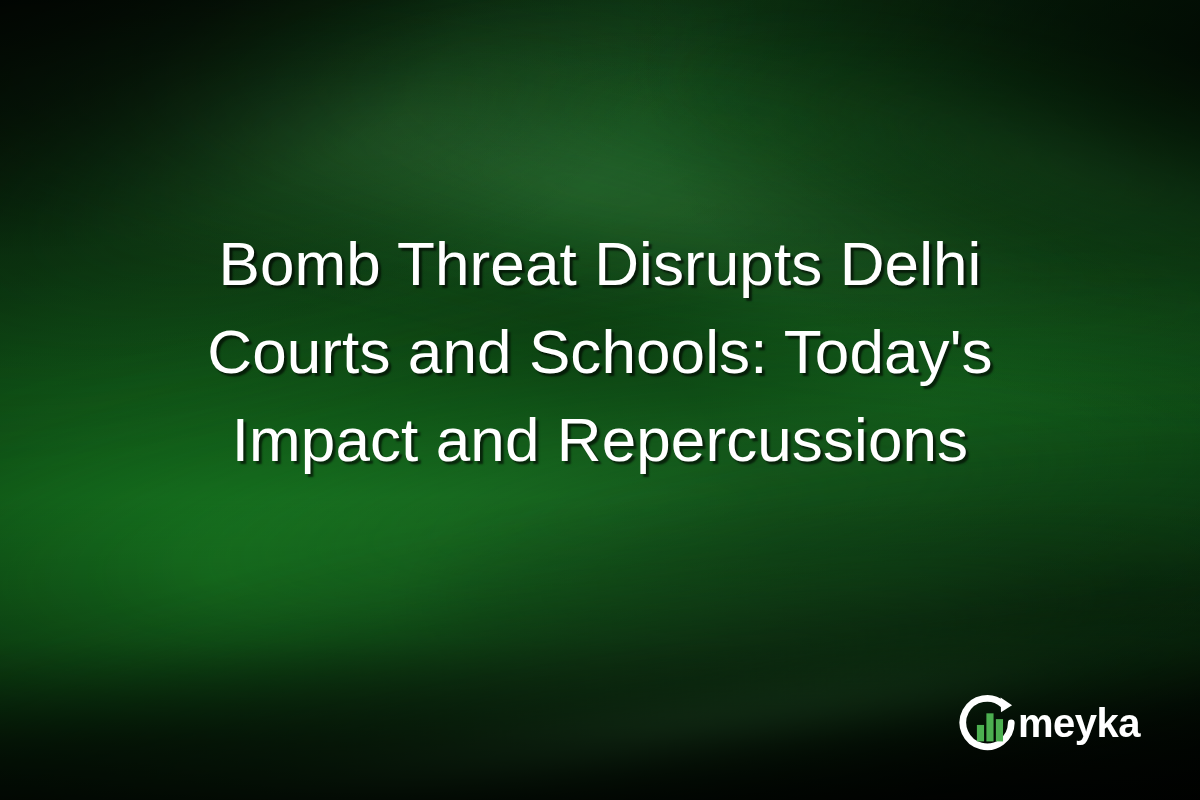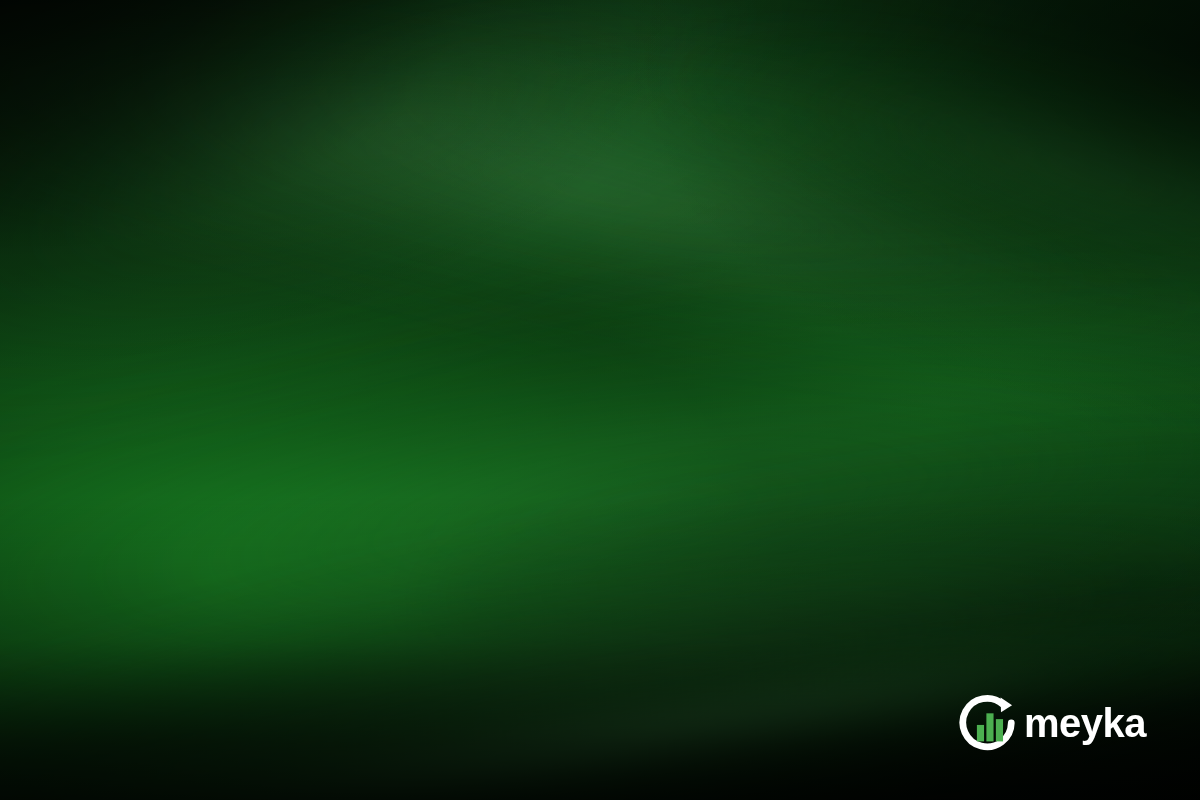--- a/index.html
+++ b/index.html
@@ -186,21 +186,20 @@
     white-space: pre-line;
   }
 
   
   .logo {
     position: absolute;
     left: 958px;
     top: 692px;
     display: flex;
     align-items: center;
-    gap: 6px;
   }
   .logo-mark {
     width: 62px;
     height: 62px;
     flex: none;
     display: block;
   }
   .logo-word {
     color: #ffffff;
     font-size: 40px;
@@ -223,20 +222,23 @@
     <div class="wave w9"></div>
     <div class="wave w3"></div>
     <div class="wave w8"></div>
     <div class="wave w4"></div>
     <div class="wave w7"></div>
     <div class="wave w5"></div>
   </div>
   <div class="bg-layer bg-corner-dark"></div>
   <div class="bg-layer bg-bottom-dark"></div>
 
+  <h1 class="headline">Bomb Threat Disrupts Delhi
+Courts and Schools: Today's
+Impact and Repercussions</h1>
 
   <div class="logo">
     <svg class="logo-mark" viewBox="0 0 64 64">
 
       <path d="M46.5 12.8 A25 25 0 1 0 55 32" fill="none" stroke="#ffffff" stroke-width="7" stroke-linecap="round"></path>
 
       <path d="M44.0 5.6 L55.8 13.6 L44.4 21.0 Z" fill="#ffffff"></path>
 
       <rect x="19.5" y="34.0" width="7.4" height="17.0" fill="#4caf50"></rect>
       <rect x="29.3" y="22.0" width="7.4" height="29.0" fill="#4caf50"></rect>

